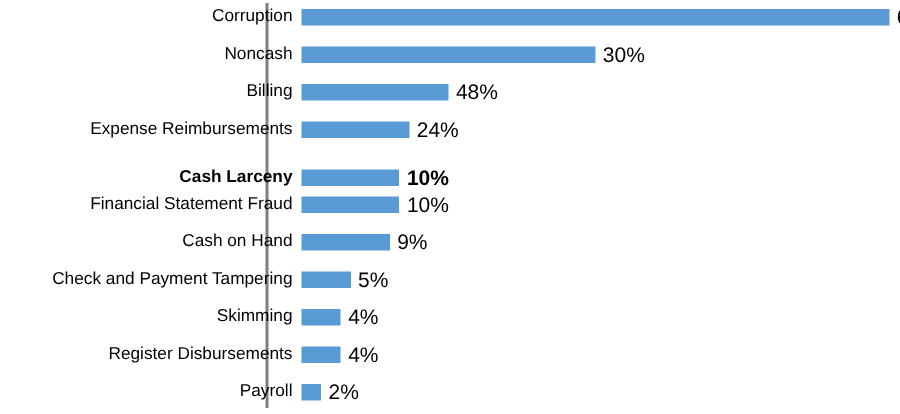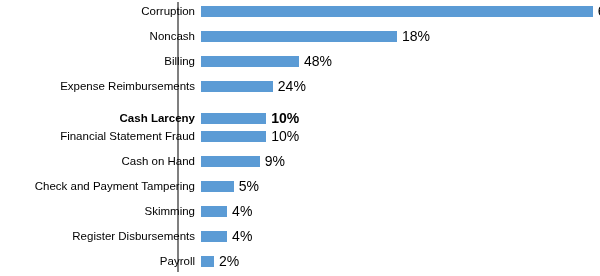--- a/index.html
+++ b/index.html
@@ -75,21 +75,21 @@
     <div class="category-axis-line"></div>
     <div id="rows">
         <div class="bar-row" style="top: -1px;">
           <div class="cat-label">Corruption</div>
           <div class="bar" style="width: 391.8px; background: rgb(91, 155, 213);"></div>
           <div class="value-label" style="left: 576.8px;">60%</div>
         </div>
         <div class="bar-row" style="top: 24px;">
           <div class="cat-label">Noncash</div>
           <div class="bar" style="width: 195.9px; background: rgb(91, 155, 213);"></div>
-          <div class="value-label" style="left: 380.9px;">18%</div>
+          <div class="value-label" style="left: 380.9px;">30%</div>
         </div>
         <div class="bar-row" style="top: 49px;">
           <div class="cat-label">Billing</div>
           <div class="bar" style="width: 97.95px; background: rgb(91, 155, 213);"></div>
           <div class="value-label" style="left: 282.95px;">48%</div>
         </div>
         <div class="bar-row" style="top: 74px;">
           <div class="cat-label">Expense Reimbursements</div>
           <div class="bar" style="width: 71.83px; background: rgb(91, 155, 213);"></div>
           <div class="value-label" style="left: 256.83px;">24%</div>

